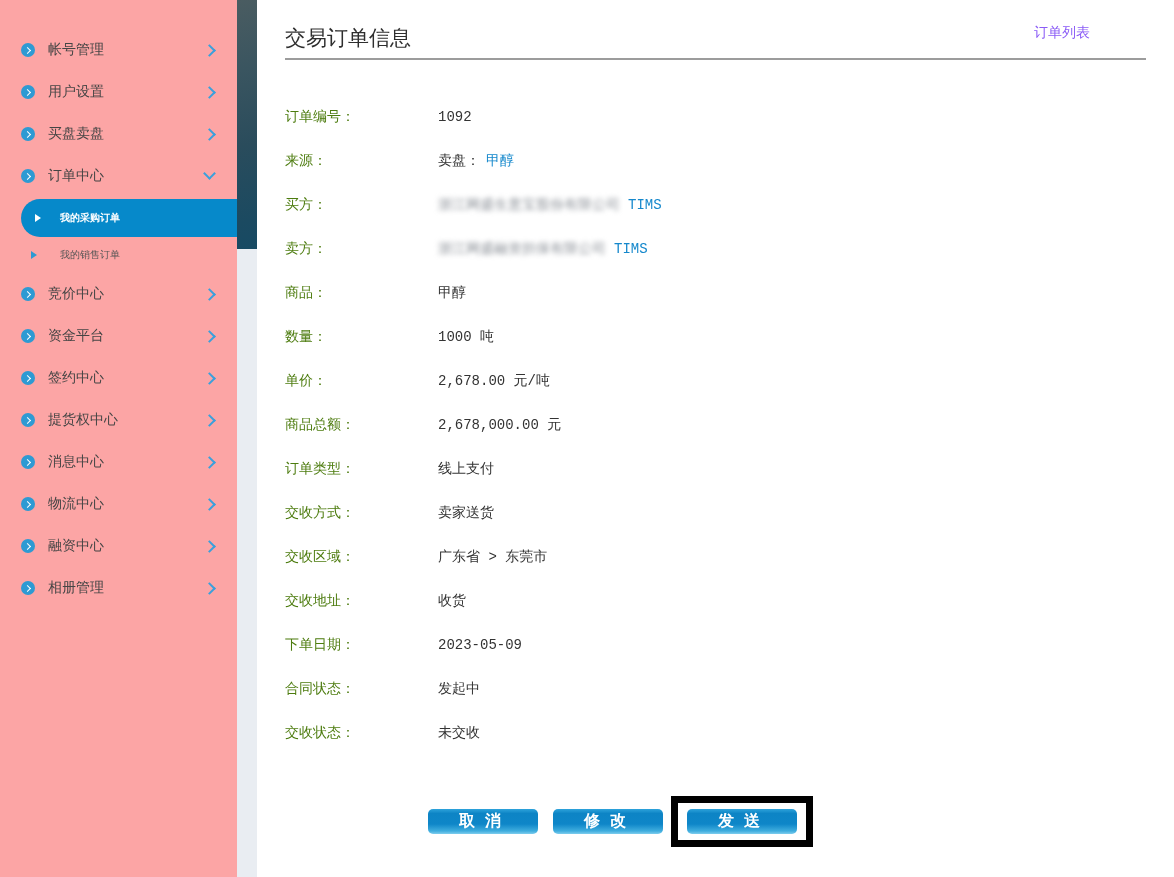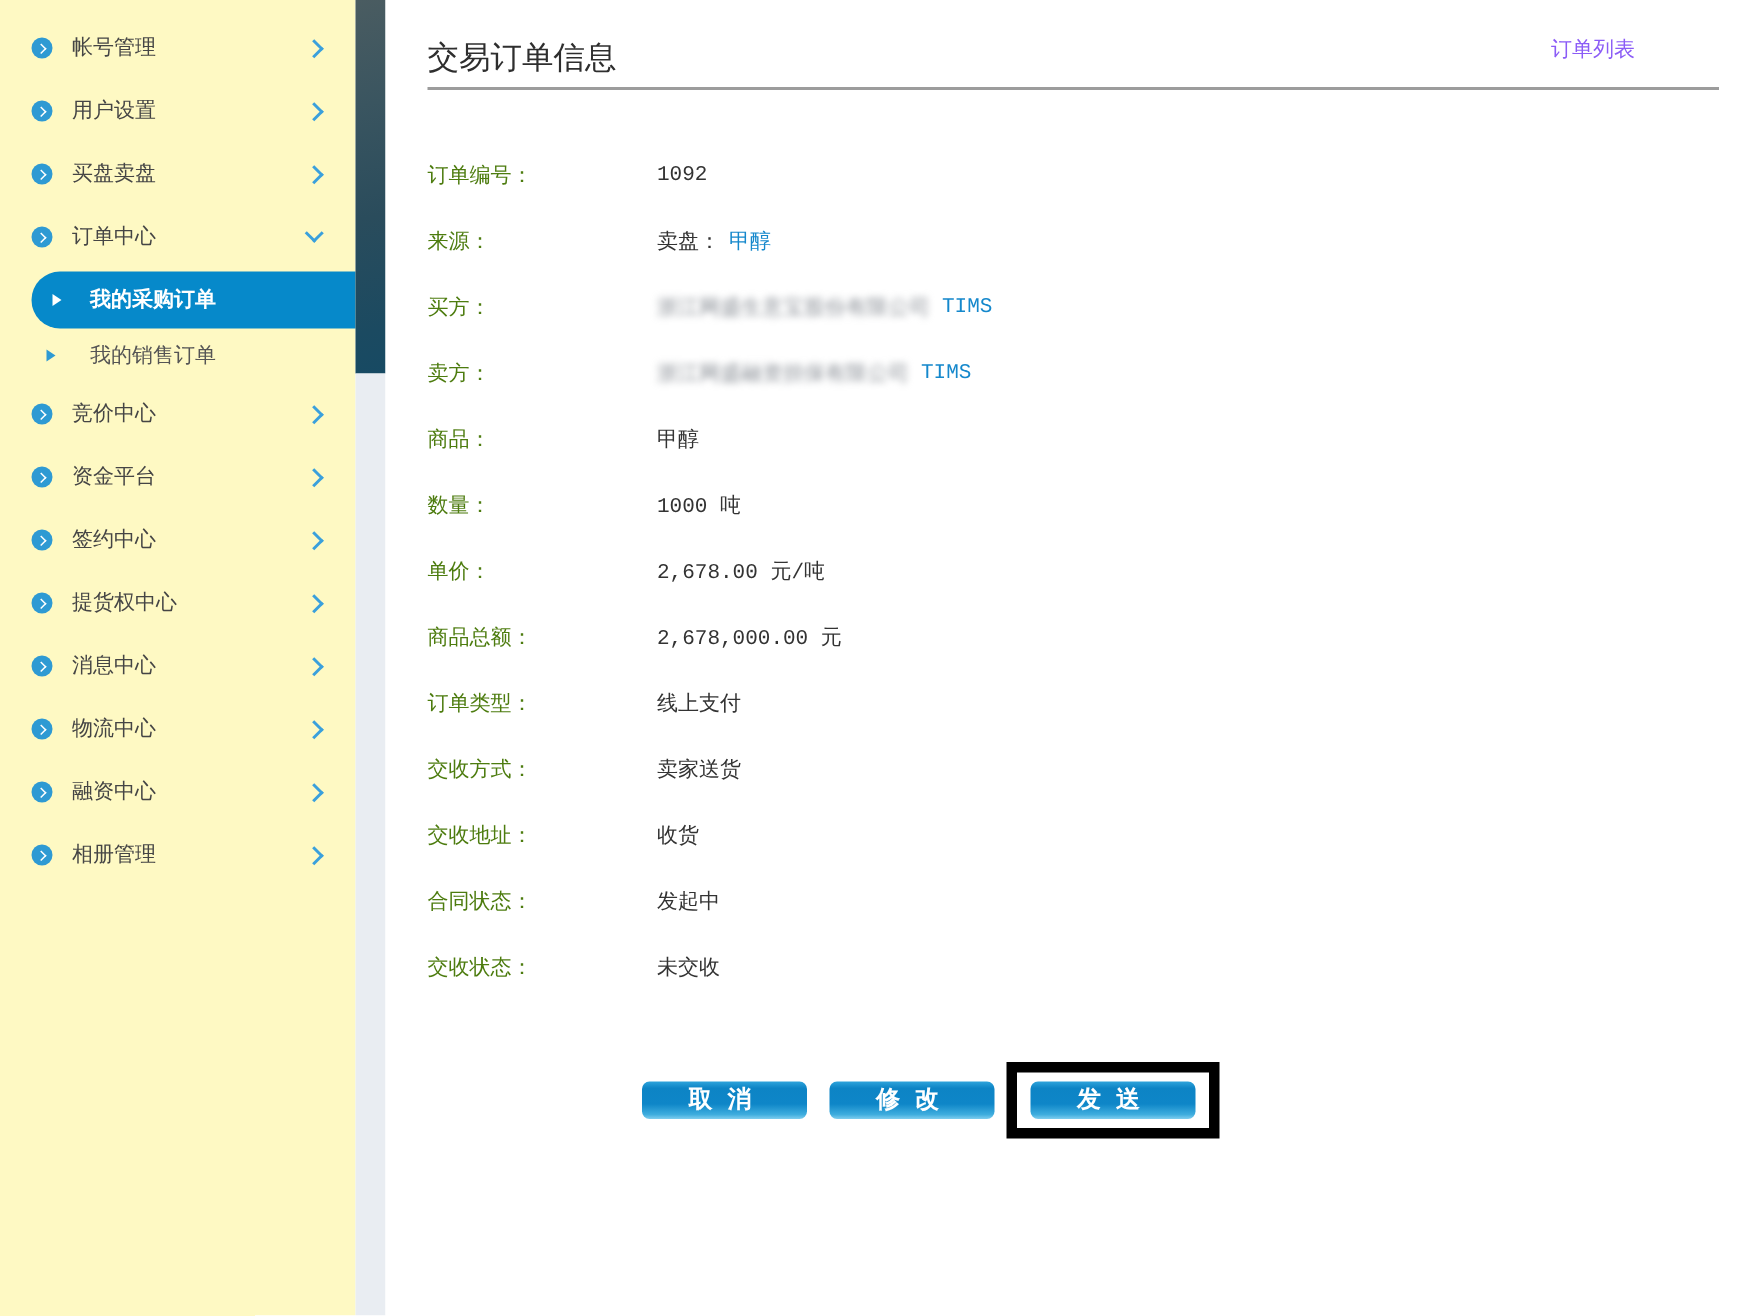--- a/index.html
+++ b/index.html
@@ -4,21 +4,21 @@
 <style>
   html,body{margin:0;padding:0;}
   body{
     width:1174px;height:877px;position:relative;overflow:hidden;
     background:#ffffff;
     font-family:"Liberation Sans","DejaVu Sans",sans-serif;
   }
   
   .sidebar{
     position:absolute;left:0;top:0;width:237px;height:877px;
-    background:#fef9c3;box-sizing:border-box;padding-top:11px;
+    background:#fca5a5;box-sizing:border-box;padding-top:29px;
   }
   .side-item{
     height:42px;display:flex;align-items:center;
     padding:0 20px 0 21px;cursor:pointer;
   }
   .dot-icon{
     width:14px;height:14px;border-radius:50%;
     background:#2e9ad3;
     display:flex;align-items:center;justify-content:center;
     margin-right:13px;flex:none;
@@ -28,21 +28,21 @@
     border-top:1.5px solid #fff;border-right:1.5px solid #fff;
     transform:rotate(45deg);margin-left:-2px;
   }
   .side-label{flex:1;font-size:14px;color:#454545;}
   .chev{
     width:7px;height:7px;flex:none;
     border-top:2px solid #3aa0dc;border-right:2px solid #3aa0dc;
     transform:rotate(45deg);margin-right:3px;
   }
   .chev.down{transform:rotate(135deg);margin-top:-5px;}
-  .sub-item{cursor:pointer;display:flex;align-items:center;font-size:14px;}
+  .sub-item{cursor:pointer;display:flex;align-items:center;font-size:10px;}
   .sub-item.active{
     height:38px;margin-left:21px;margin-top:2px;
     background:#0689ca;border-radius:19px 0 0 19px;
     padding-left:14px;color:#fff;font-weight:bold;
   }
   .sub-item.plain{height:36px;padding-left:31px;color:#555;}
   .tri{
     width:0;height:0;flex:none;
     border-left:6px solid #2e9ad3;
     border-top:4px solid transparent;border-bottom:4px solid transparent;
@@ -271,26 +271,34 @@
     <div class="frow">
       <span class="flabel">订单类型：</span>
       <span class="fvalue">线上支付</span>
     </div>
 
     <div class="frow">
       <span class="flabel">交收方式：</span>
       <span class="fvalue">卖家送货</span>
     </div>
 
+    <div class="frow">
+      <span class="flabel">交收区域：</span>
+      <span class="fvalue">广东省 &gt; 东莞市</span>
+    </div>
 
     <div class="frow">
       <span class="flabel">交收地址：</span>
       <span class="fvalue">收货</span>
     </div>
 
+    <div class="frow">
+      <span class="flabel">下单日期：</span>
+      <span class="fvalue">2023-05-09</span>
+    </div>
 
     <div class="frow">
       <span class="flabel">合同状态：</span>
       <span class="fvalue">发起中</span>
     </div>
 
     <div class="frow">
       <span class="flabel">交收状态：</span>
       <span class="fvalue">未交收</span>
     </div>

